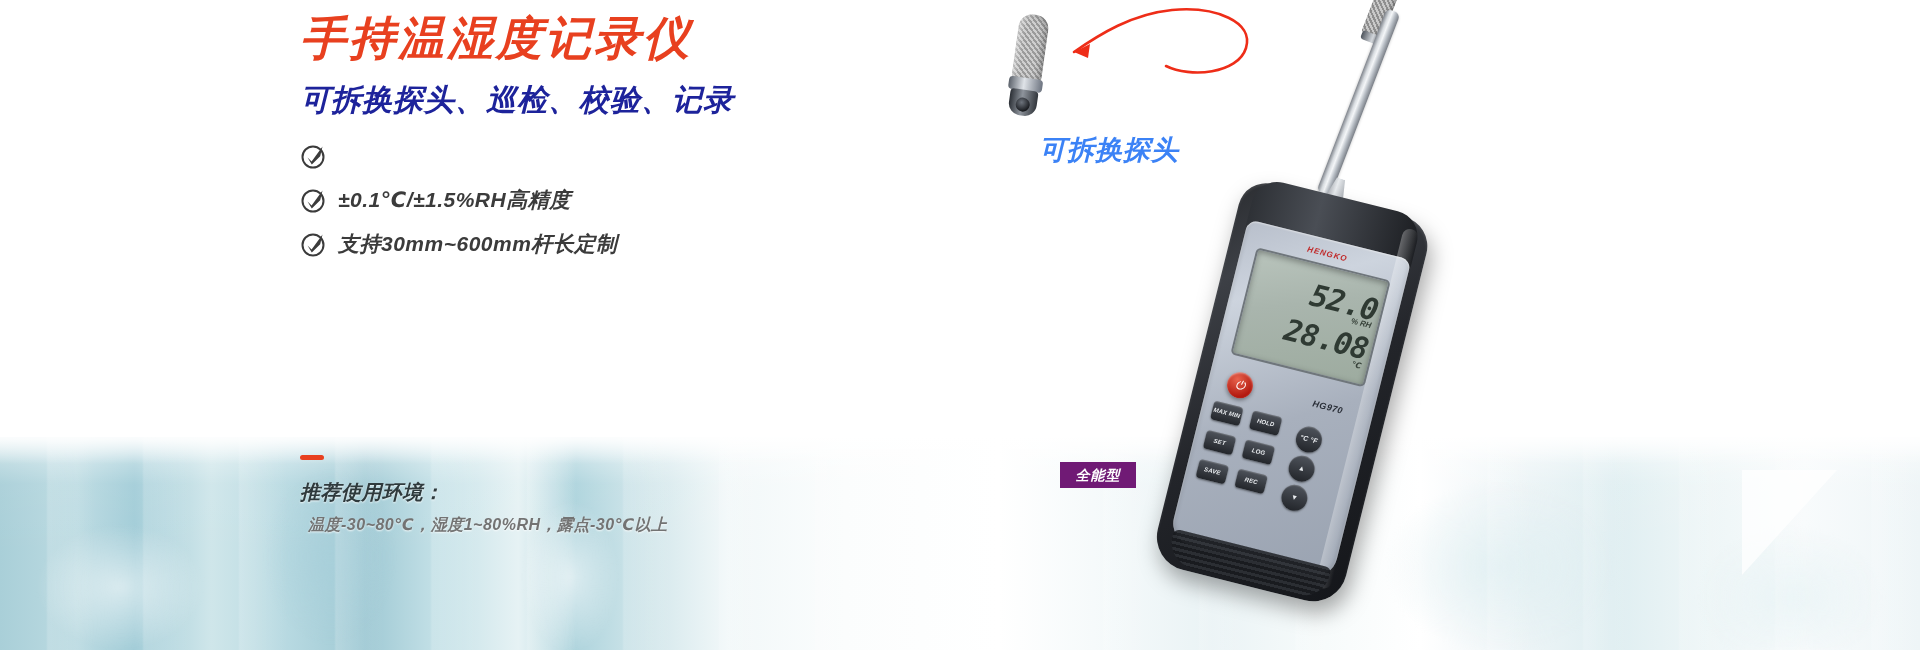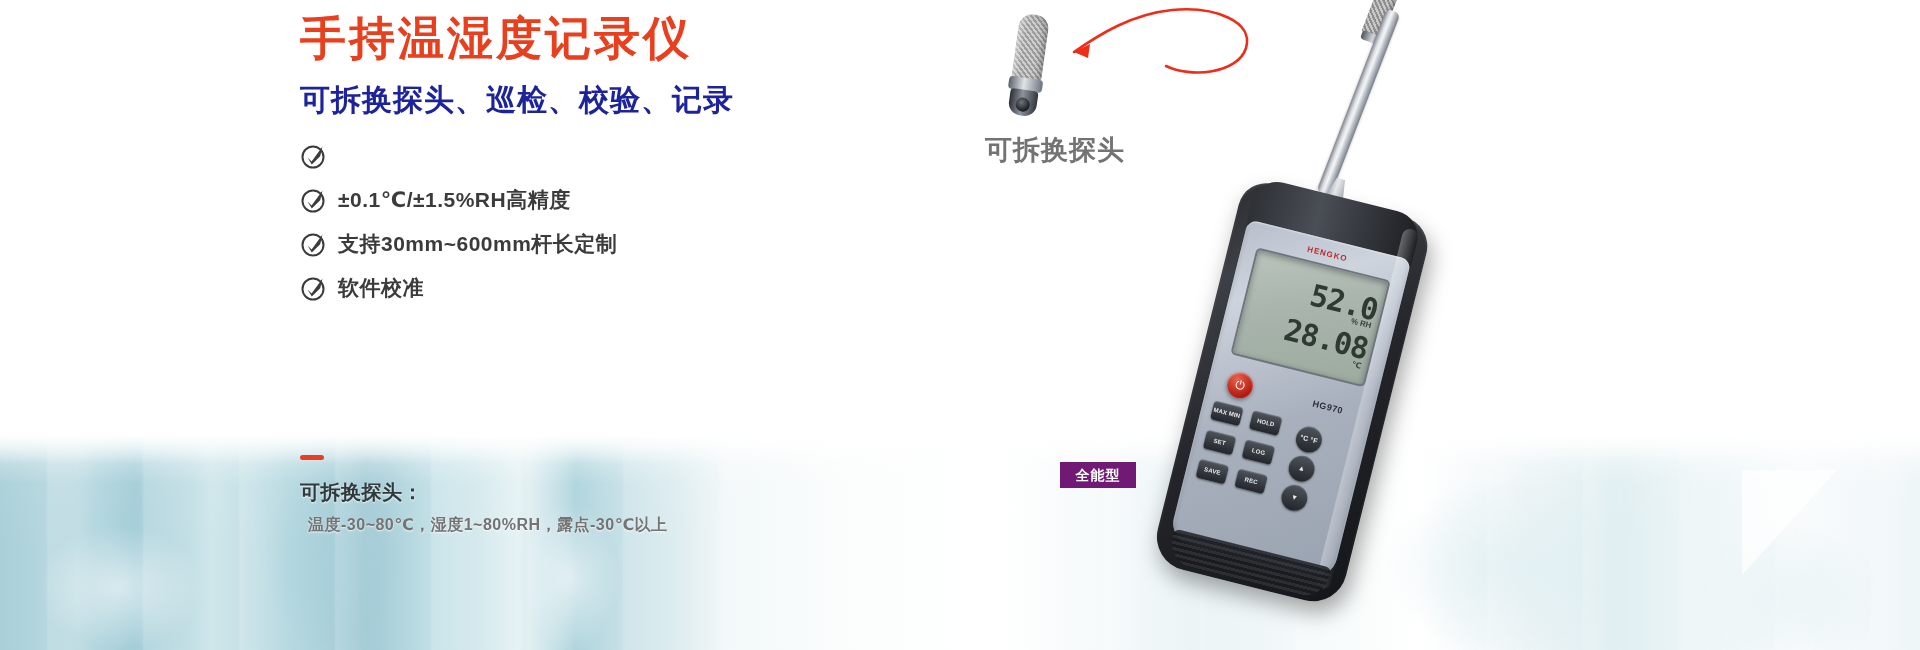--- a/index.html
+++ b/index.html
@@ -9,20 +9,21 @@
     background: #ffffff;
     overflow: hidden;
     position: relative;
   }
   #banner {
     position: absolute;
     left: 0; top: 0;
     width: 1920px; height: 650px;
     overflow: hidden;
     background: #ffffff;
+    font-style: italic;
   }
 
   
   .bg-top {
     position: absolute; left: 0; top: 0; width: 1920px; height: 437px;
     background: #ffffff;
   }
   .bg-bottom {
     position: absolute; left: 0; top: 437px; width: 1920px; height: 213px;
     background:
@@ -113,22 +114,22 @@
   }
   .rec-l2 {
     position: absolute; left: 8px; top: 60px;
     font-size: 16px; font-weight: bold; color: #737373;
     letter-spacing: 0.5px; white-space: nowrap;
     text-shadow: 0 1px 2px rgba(255,255,255,0.8);
   }
 
   
   .probe-label {
-    position: absolute; left: 985px; top: 132px;
-    font-size: 27px; font-weight: bold; color: #737373;
+    position: absolute; left: 1039px; top: 132px;
+    font-size: 27px; font-weight: bold; color: #3b82f6;
     letter-spacing: 1px; white-space: nowrap; text-align: center;
   }
   .arrow-svg { position: absolute; left: 1040px; top: 0px; }
 
   
   .probe-loose {
     position: absolute; left: 1010px; top: 14px;
     width: 36px; height: 106px;
     transform: rotate(8deg);
   }
@@ -360,36 +361,27 @@
       <div class="bullet">
         <span class="ck">
           <svg width="28" height="28" viewBox="0 0 28 28">
             <circle cx="13" cy="15" r="10.5" fill="none" stroke="#3b3b3b" stroke-width="2"></circle>
             <path d="M7.5 15.5 L11.6 19.4 L22.5 4.5 L20.2 14.2 L11.8 22.5 Z" fill="#3b3b3b"></path>
           </svg>
         </span>
         <span class="txt">支持30mm~600mm杆长定制</span>
       </div>
 
-      <div class="bullet">
-        <span class="ck">
-          <svg width="28" height="28" viewBox="0 0 28 28">
-            <circle cx="13" cy="15" r="10.5" fill="none" stroke="#3b3b3b" stroke-width="2"></circle>
-            <path d="M7.5 15.5 L11.6 19.4 L22.5 4.5 L20.2 14.2 L11.8 22.5 Z" fill="#3b3b3b"></path>
-          </svg>
-        </span>
-        <span class="txt">软件校准</span>
-      </div>
 
     </div>
   </div>
 
   <div class="rec">
     <div class="rec-dash"></div>
-    <div class="rec-l1">可拆换探头：</div>
+    <div class="rec-l1">推荐使用环境：</div>
     <div class="rec-l2">温度-30~80℃，湿度1~80%RH，露点-30℃以上</div>
   </div>
 
   <div class="probe-loose">
     <div class="mesh"></div>
     <div class="collar"></div>
     <div class="base"></div>
     <div class="hole"></div>
   </div>
 

